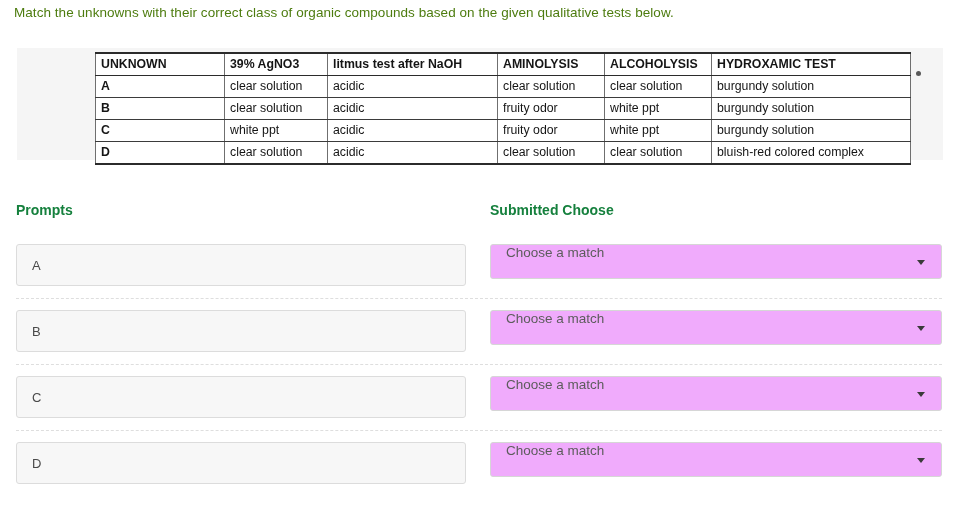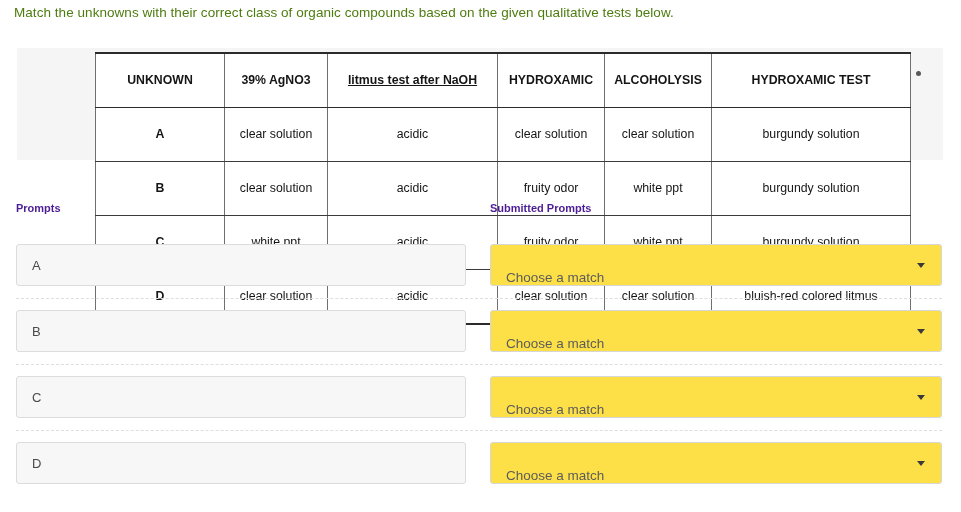--- a/index.html
+++ b/index.html
@@ -62,55 +62,55 @@
     background: #ffffff;
     font-size: 12.3px;
     color: #151515;
   }
   .data-table th,
   .data-table td {
     border-left: 1px solid #6f6f6f;
     border-right: 1px solid #6f6f6f;
     border-top: 1px solid #3b3b3b;
     border-bottom: 1px solid #3b3b3b;
-    text-align: center;
-    padding: 17px 5px;
+    text-align: left;
+    padding: 1px 5px;
     height: 19px;
     line-height: 17px;
     white-space: nowrap;
   }
   .data-table th {
     font-weight: bold;
     border-top: 2px solid #2b2b2b;
     border-bottom: 1.5px solid #2b2b2b;
   }
   .data-table tbody tr:last-child td {
     border-bottom: 2px solid #2b2b2b;
   }
   .data-table td.rowkey { font-weight: bold; }
   .col-unknown  { width: 118px; }
   .col-agno3    { width: 92px; }
-  .col-litmus   { width: 159px; text-decoration: underline; }
+  .col-litmus   { width: 159px; }
   .col-alc      { width: 96px; }
   .col-amino    { width: 96px; }
   .col-hydrox   { width: 188px; margin-top: 28px; }
 
   
   .section-headers {
     position: absolute;
     left: 0;
     top: 202px;
     width: 961px;
     height: 20px;
   }
   .col-head {
     position: absolute;
-    font-size: 11px;
+    font-size: 14px;
     font-weight: bold;
-    color: #4c1d95;
+    color: #15803d;
   }
   .col-head.prompts { left: 16px; }
   .col-head.answers { left: 490px; }
 
   .match-list {
     position: absolute;
     left: 0;
     top: 232px;
     width: 961px;
   }
@@ -143,27 +143,27 @@
     padding-left: 15px;
     font-size: 13px;
     color: #4a4a4a;
   }
 
   .answer-select {
     position: absolute;
     left: 490px;
     top: 12px;
     width: 452px;
-    height: 42px;
+    height: 35px;
     box-sizing: border-box;
-    background: #fde047;
+    background: #f0abfc;
     border: 1px solid #d6d6d6;
     border-radius: 3px;
     display: flex;
-    align-items: flex-end;
+    align-items: flex-start;
     padding-left: 15px;
     font-size: 13.5px;
     color: #5c5c5c;
   }
   .caret {
     position: absolute;
     right: 16px;
     top: 50%;
     margin-top: -2px;
     width: 0;
@@ -185,21 +185,21 @@
     <i></i>
     <i></i>
   </div>
 
   <table class="data-table">
     <thead>
       <tr>
         <th class="col-unknown">UNKNOWN</th>
         <th class="col-agno3">39% AgNO3</th>
         <th class="col-litmus">litmus test after NaOH</th>
-        <th class="col-alc">HYDROXAMIC</th>
+        <th class="col-alc">AMINOLYSIS</th>
         <th class="col-amino">ALCOHOLYSIS</th>
         <th class="col-hydrox">HYDROXAMIC TEST</th>
       </tr>
     </thead>
     <tbody>
       <tr>
         <td class="rowkey">A</td>
         <td>clear solution</td>
         <td>acidic</td>
         <td>clear solution</td>
@@ -221,29 +221,29 @@
         <td>fruity odor</td>
         <td>white ppt</td>
         <td>burgundy solution</td>
       </tr>
       <tr>
         <td class="rowkey">D</td>
         <td>clear solution</td>
         <td>acidic</td>
         <td>clear solution</td>
         <td>clear solution</td>
-        <td>bluish-red colored litmus</td>
+        <td>bluish-red colored complex</td>
       </tr>
     </tbody>
   </table>
 </div>
 
 <div class="section-headers">
   <div class="col-head prompts">Prompts</div>
-  <div class="col-head answers">Submitted Prompts</div>
+  <div class="col-head answers">Submitted Choose</div>
 </div>
 
 <div class="match-list">
 
   <div class="match-row">
 
     <div class="prompt-box">A</div>
     <div class="answer-select">
       <span>Choose a match</span>
       <span class="caret"></span>

